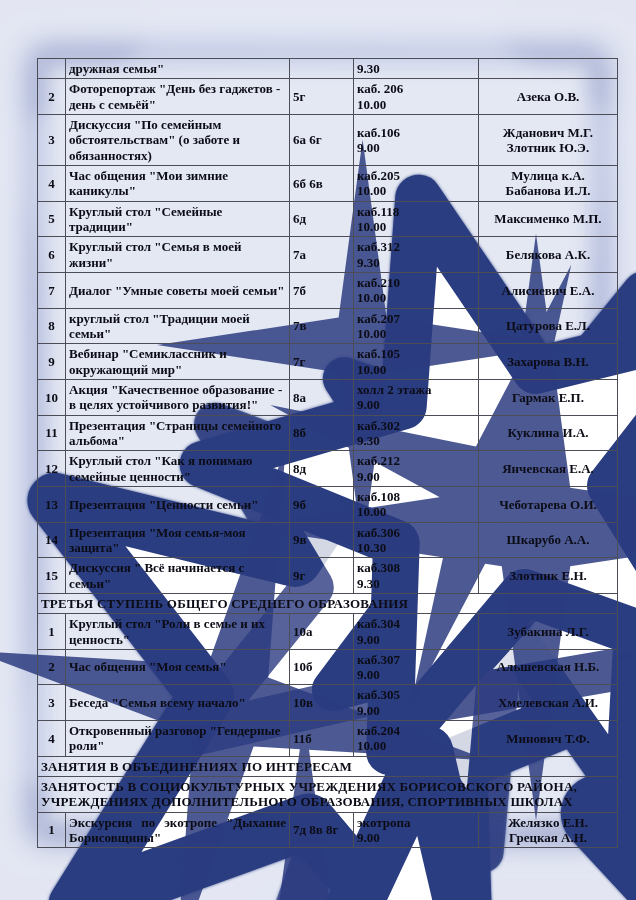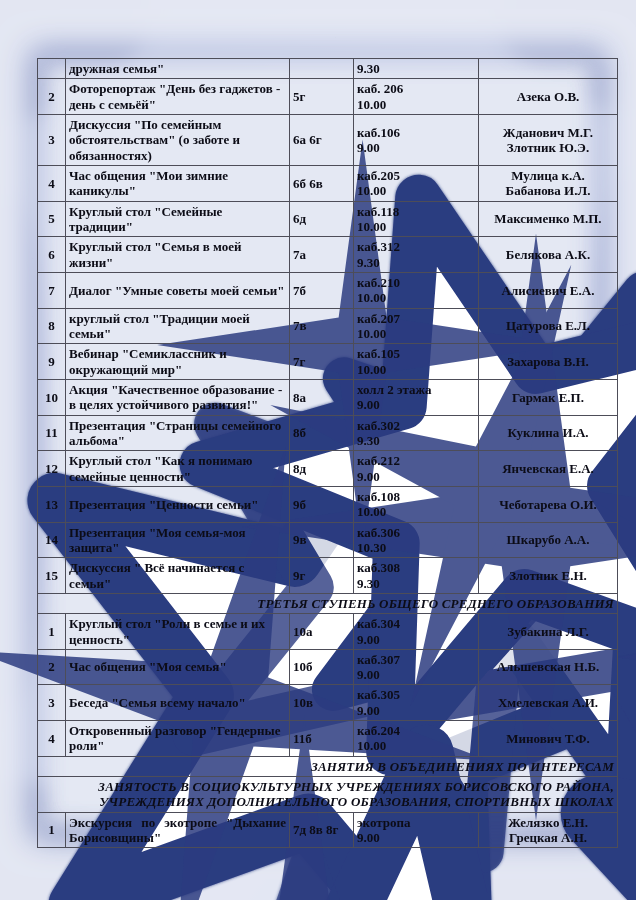--- a/index.html
+++ b/index.html
@@ -26,22 +26,21 @@
     background:transparent;
     overflow:hidden;
   }
   td.c-num{text-align:center;}
   td.c-event{text-align:left;padding-left:5px;}
   td.c-class{}
   td.c-room{}
   td.c-room div:empty{display:none;}
   td.c-teacher{text-align:center;padding-left:6px;white-space:pre-line;}
   td.section-header{
-    text-align:right;
-    font-style:italic;
+    text-align:left;
     font-size:14.5px;
     padding:4px 4px;
     letter-spacing:.2px;
   }
   tr.sec-3 td.c-event{text-align:justify;}
 </style>
 </head>
 <body>
 
 <div class="page">

